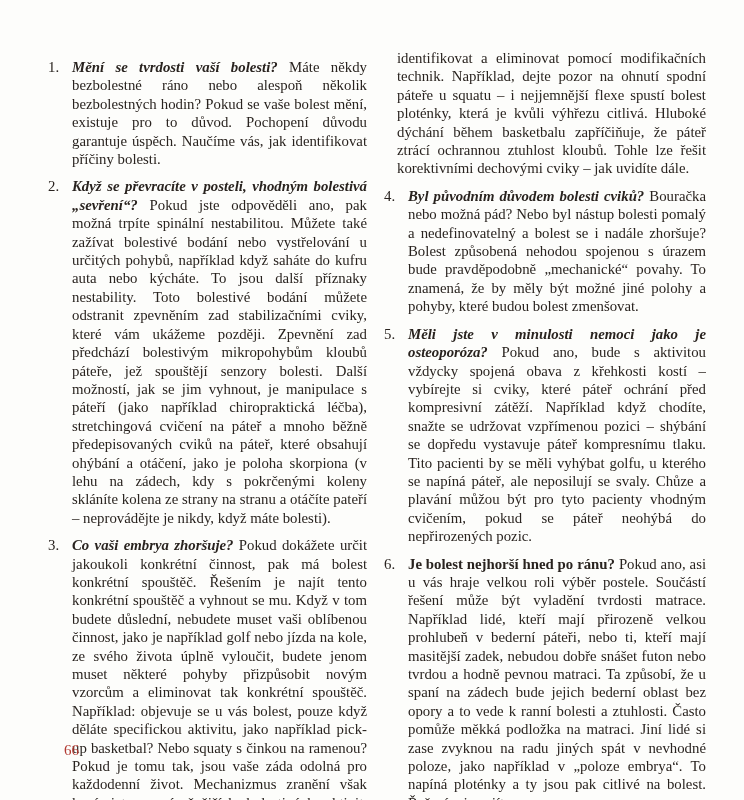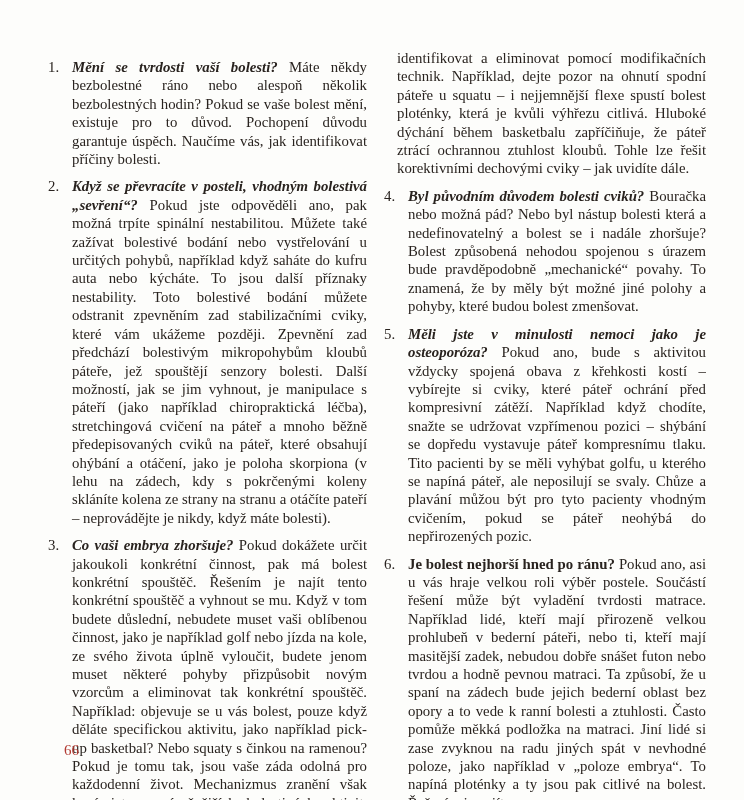--- a/index.html
+++ b/index.html
@@ -89,21 +89,21 @@
         <span>Pokud dokážete určit jakoukoli konkrétní činnost, pak má bolest konkrétní spouštěč. Řešením je najít tento konkrétní spouštěč a vyhnout se mu. Když v tom budete důslední, nebudete muset vaši oblíbenou činnost, jako je například golf nebo jízda na kole, ze svého života úplně vyloučit, budete jenom muset některé pohyby přizpůsobit novým vzorcům a eliminovat tak konkrétní spouštěč. Například: objevuje se u vás bolest, pouze když děláte specifickou aktivitu, jako například pick-up basketbal? Nebo squaty s činkou na ramenou? Pokud je tomu tak, jsou vaše záda odolná pro každodenní život. Mechanizmus zranění však kopírujete u náročnějších bolestivých aktivit. Tyto lze</span></p>
     </div>
   </div>
 
   <div class="col col-right">
     <p class="cont">identifikovat a eliminovat pomocí modifikačních technik. Například, dejte pozor na ohnutí spodní páteře u squatu – i nejjemnější flexe spustí bolest ploténky, která je kvůli výhřezu citlivá. Hluboké dýchání během basketbalu zapříčiňuje, že páteř ztrácí ochrannou ztuhlost kloubů. Tohle lze řešit korektivními dechovými cviky – jak uvidíte dále.</p>
 
     <div class="item">
       <span class="num">4.</span>
       <p class="body"><span class="lead">Byl původním důvodem bolesti cviků?</span>
-        <span>Bouračka nebo možná pád? Nebo byl nástup bolesti která a nedefinovatelný a bolest se i nadále zhoršuje? Bolest způsobená nehodou spojenou s úrazem bude pravděpodobně „mechanické“ povahy. To znamená, že by měly být možné jiné polohy a pohyby, které budou bolest zmenšovat.</span></p>
+        <span>Bouračka nebo možná pád? Nebo byl nástup bolesti pomalý a nedefinovatelný a bolest se i nadále zhoršuje? Bolest způsobená nehodou spojenou s úrazem bude pravděpodobně „mechanické“ povahy. To znamená, že by měly být možné jiné polohy a pohyby, které budou bolest zmenšovat.</span></p>
     </div>
 
     <div class="item">
       <span class="num">5.</span>
       <p class="body"><span class="lead">Měli jste v minulosti nemoci jako je osteoporóza?</span>
         <span>Pokud ano, bude s aktivitou vždycky spojená obava z křehkosti kostí – vybírejte si cviky, které páteř ochrání před kompresivní zátěží. Například když chodíte, snažte se udržovat vzpřímenou pozici – shýbání se dopředu vystavuje páteř kompresnímu tlaku. Tito pacienti by se měli vyhýbat golfu, u kterého se napíná páteř, ale neposilují se svaly. Chůze a plavání můžou být pro tyto pacienty vhodným cvičením, pokud se páteř neohýbá do nepřirozených pozic.</span></p>
     </div>
 
     <div class="item">
       <span class="num">6.</span>

